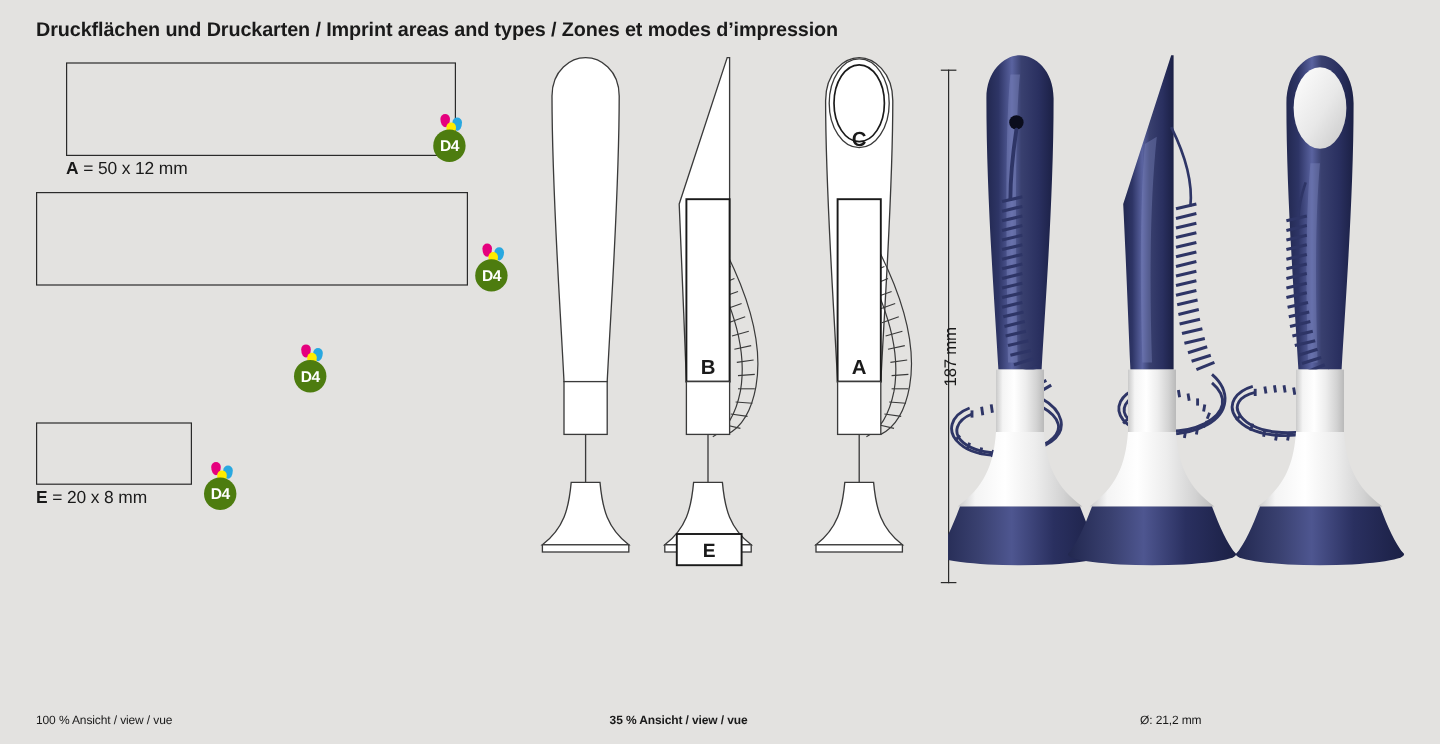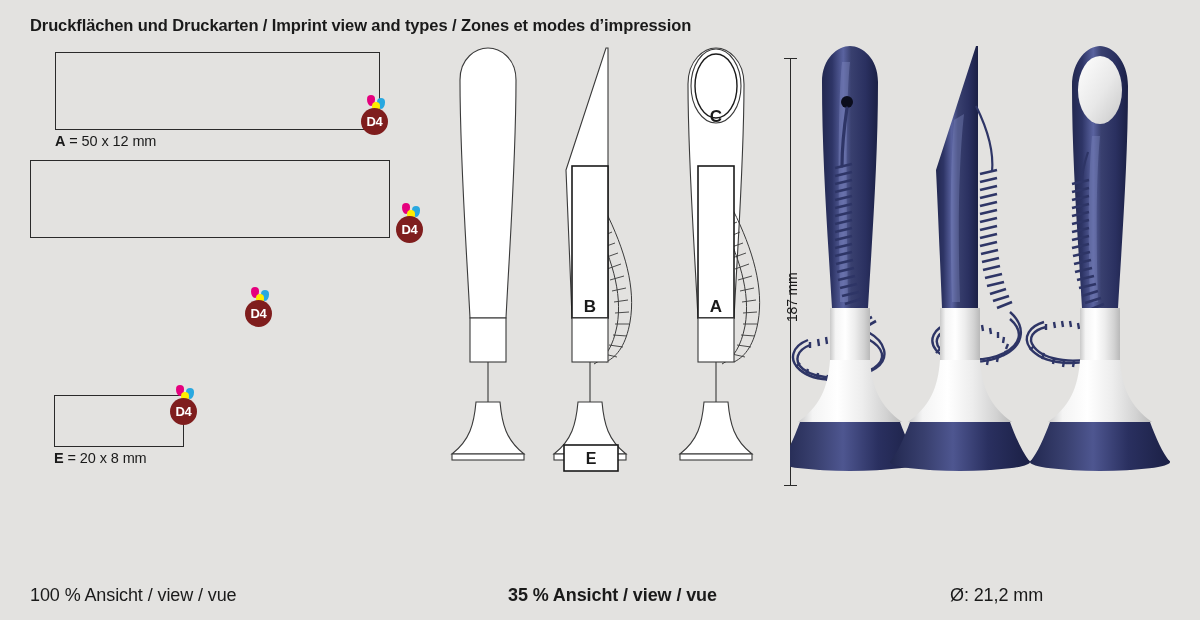--- a/index.html
+++ b/index.html
@@ -58,21 +58,21 @@
     width: 30px;
     height: 40px;
   }
   .badge .circle {
     position: absolute;
     left: 0;
     bottom: 0;
     width: 27px;
     height: 27px;
     border-radius: 50%;
-    background: #7f1d1d;
+    background: #4d7c0f;
     color: #ffffff;
     font-size: 13px;
     font-weight: bold;
     line-height: 27px;
     text-align: center;
     letter-spacing: -0.4px;
   }
   .badge .drop {
     position: absolute;
     width: 8px;
@@ -111,34 +111,34 @@
     letter-spacing: -0.2px;
   }
 
   
   .renders { position: absolute; left: 790px; top: 40px; }
 
   
   .footer-note {
     position: absolute;
     bottom: 14px;
-    font-size: 18px;
+    font-size: 10px;
     letter-spacing: -0.1px;
     white-space: nowrap;
   }
   .footer-note.n1 { left: 30px; }
   .footer-note.n2 { left: 508px; font-weight: bold; }
   .footer-note.n3 { left: 950px; }
 </style>
 </head>
 <body>
 
 <div class="sheet">
 
-  <div class="title">Druckflächen und Druckarten / Imprint view and types / Zones et modes d’impression</div>
+  <div class="title">Druckflächen und Druckarten / Imprint areas and types / Zones et modes d’impression</div>
 
   <div class="imprint-block" style="left:30px; top:52px;padding-left:25px;">
     <div class="imprint-shape" style="width:325px; height:78px;"></div>
     <div class="imprint-caption">
       <b>A</b><span> = 50 x 12 mm</span>
     </div>
   </div>
   <div class="badge" style="left:361px; top:95px;">
     <span class="drop magenta"></span>
     <span class="drop cyan"></span>
@@ -156,21 +156,21 @@
     <span class="circle">D4</span>
   </div>
 
   <div class="badge" style="left:245px; top:287px;">
     <span class="drop magenta"></span>
     <span class="drop cyan"></span>
     <span class="drop yellow"></span>
     <span class="circle">D4</span>
   </div>
 
-  <div class="imprint-block" style="left:30px; top:395px;margin-left:24px;">
+  <div class="imprint-block" style="left:30px; top:352px;">
     <div class="imprint-shape" style="width:130px; height:52px;"></div>
     <div class="imprint-caption">
       <b>E</b><span> = 20 x 8 mm</span>
     </div>
   </div>
   <div class="badge" style="left:170px; top:385px;">
     <span class="drop magenta"></span>
     <span class="drop cyan"></span>
     <span class="drop yellow"></span>
     <span class="circle">D4</span>

